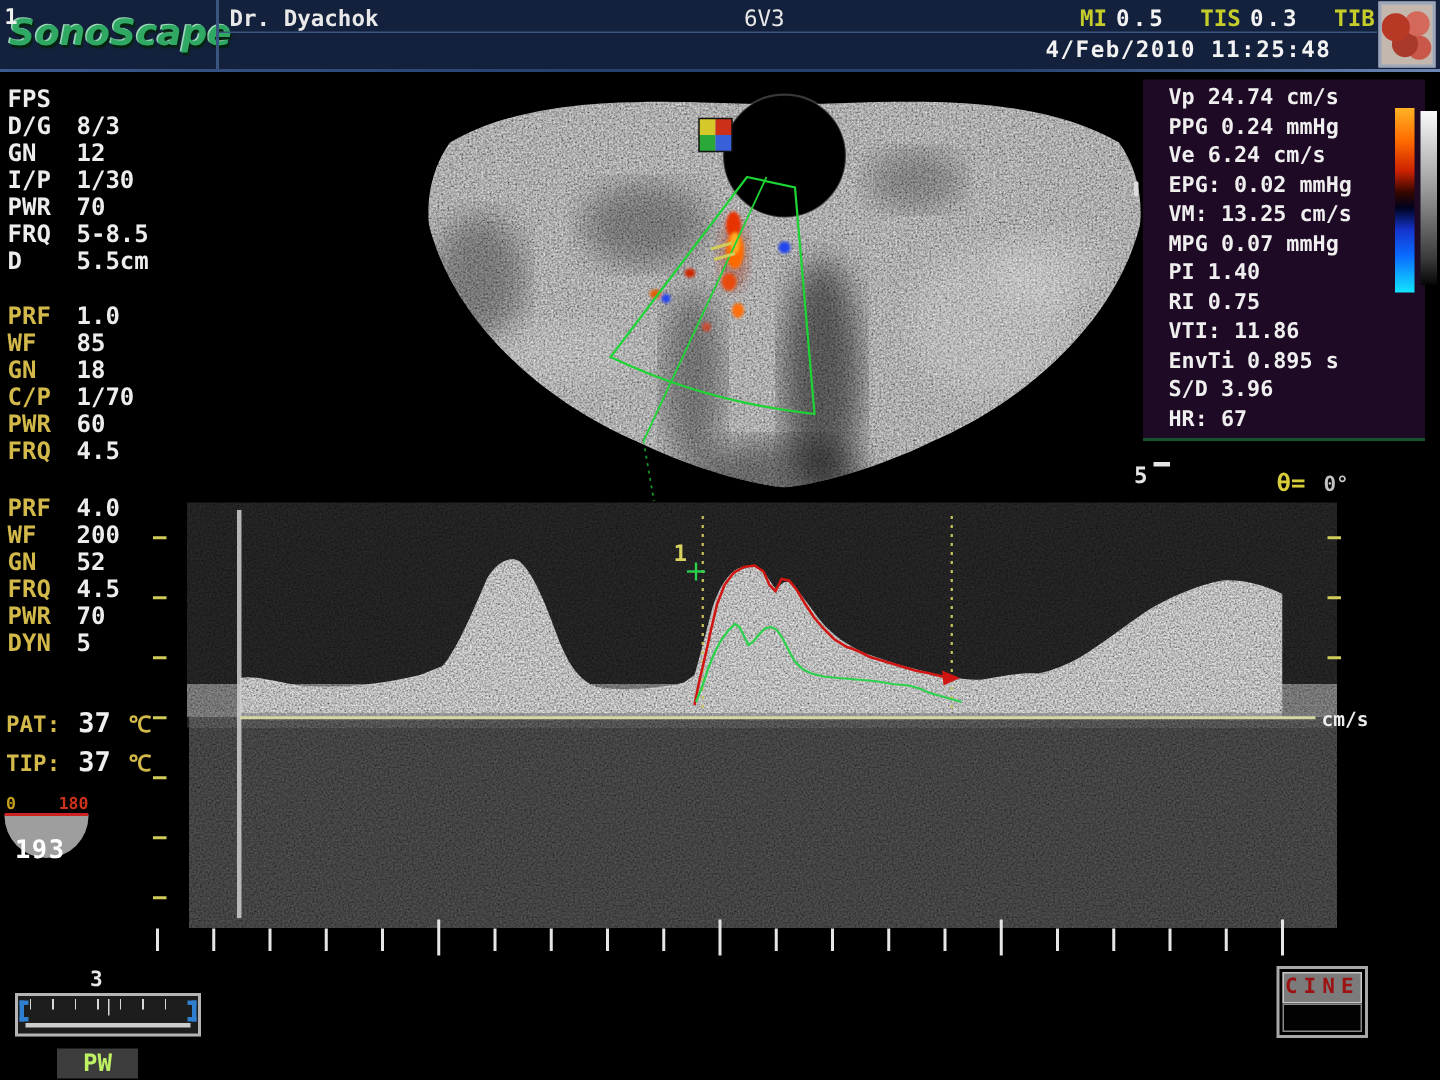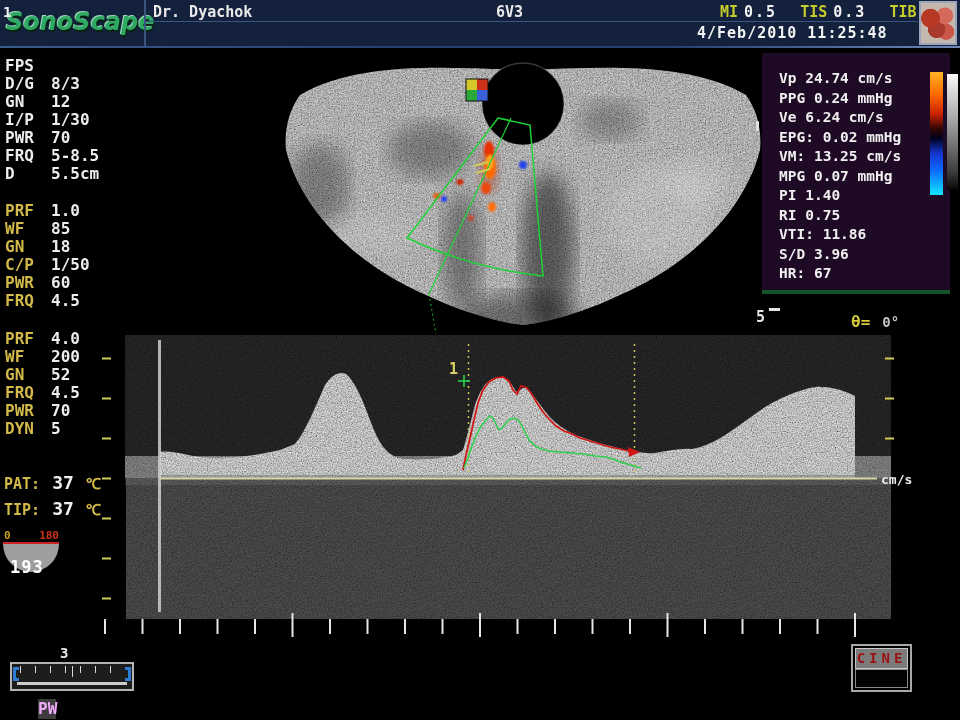--- a/index.html
+++ b/index.html
@@ -10,21 +10,21 @@
   .topbar{position:absolute;left:0;top:0;width:960px;height:46px;background:var(--topbar-navy,#13213d);}
   .topbar-underline{position:absolute;left:0;top:46px;width:960px;height:2px;
      background:linear-gradient(90deg,#3b5a8e,#27416e 40%,#27416e 70%,#6d86b5);}
   .logo{position:absolute;left:6px;top:8px;width:138px;text-align:center;
      font-family:"DejaVu Sans","Liberation Sans",sans-serif;
      font-style:italic;font-weight:bold;font-size:24px;letter-spacing:0px;
      color:var(--accent-green,#2fa863);text-shadow:1px 2px 1px #06240f, -1px -1px 0 #9fd8ba;}
   .topbar .vdiv{position:absolute;left:144px;top:0;width:2px;height:46px;background:#3a5580;}
   .topbar .hdiv{position:absolute;left:146px;top:21px;width:772px;height:1px;background:#3a5580;}
   .doctor{position:absolute;left:153px;top:3px;font-size:15px;font-weight:bold;color:#e9e9e9;}
-  .probe{position:absolute;left:496px;top:3px;font-size:15px;font-weight:bold;color:#e9e9e9;}
+  .probe{position:absolute;left:496px;top:3px;font-size:15px;font-weight:normal;color:#e9e9e9;}
   .indices{position:absolute;left:676px;top:3px;font-size:15px;font-weight:bold;color:#fff;white-space:nowrap;padding-left:44px;}
   .indices .ilabel{color:#c6cc2a;margin-left:14px;}
   .indices .ilabel:first-child{margin-left:0;}
   .indices .ivalue{color:#f2f2f2;margin-left:6px;letter-spacing:2px;}
   .datetime{position:absolute;left:697px;top:24px;font-size:15px;font-weight:bold;color:#f2f2f2;letter-spacing:1px;}
   .thumb{position:absolute;left:919px;top:1px;width:38px;height:44px;border:2px solid #9aa6bb;box-sizing:border-box;
      background:
        radial-gradient(circle at 28% 38%, #b83826 0 26%, rgba(0,0,0,0) 28%),
        radial-gradient(circle at 70% 32%, #d4685a 0 22%, rgba(0,0,0,0) 24%),
        radial-gradient(circle at 46% 66%, #a93a2b 0 26%, rgba(0,0,0,0) 28%),
@@ -48,21 +48,21 @@
   .temps .tvalue{font-size:18px;margin:0 3px;}
   .angle-widget{position:absolute;left:3px;top:533px;width:56px;height:44px;}
   .angle-scale{position:absolute;left:0;top:9px;width:56px;height:28px;
      background:#9e9e9e;border-radius:0 0 56px 56px / 0 0 56px 56px;border-top:2px solid #c22;}
   .angle-min{position:absolute;left:1px;top:-4px;font-size:11px;font-weight:bold;color:#c8a020;}
   .angle-max{position:absolute;right:0px;top:-4px;font-size:11px;font-weight:bold;color:#cc3318;}
   .angle-value{position:absolute;left:10px;top:557px;font-size:17px;font-weight:bold;color:#fff;letter-spacing:1px;}
 
   
   .meas-panel{position:absolute;left:762px;top:53px;width:188px;height:241px;
-     background:var(--panel-purple,#1f0a26);border-bottom:4px solid #14532d;box-sizing:border-box;padding-top:16px;}
+     background:var(--panel-purple,#1f0a26);border-bottom:2px solid #14532d;box-sizing:border-box;padding-top:3px;}
   .meas-index{position:absolute;left:3px;top:4px;font-size:14.5px;font-weight:bold;color:#efefef;}
   .mline{height:19.5px;line-height:19.5px;padding-left:17px;font-size:14.5px;font-weight:bold;color:#efefef;white-space:nowrap;}
 
   
   .cbar{position:absolute;left:930px;top:72px;width:13px;height:123px;
      background:linear-gradient(to bottom,#ffb324 0%,#ff6a00 18%,#cc2200 34%,#320600 46%,#00021e 54%,#1434cc 66%,#0a6aff 80%,#12e6ff 100%);}
   .gbar{position:absolute;left:947px;top:74px;width:11px;height:116px;
      background:linear-gradient(to bottom,#fafafa 0%,#9a9a9a 45%,#3a3a3a 85%,#050505 100%);}
 
   
@@ -92,22 +92,22 @@
   .cine-slider{position:absolute;left:10px;top:662px;width:124px;height:29px;border:2px solid #b4b4b4;
      background:#1d1d1d;box-sizing:border-box;}
   .cine-slider .ticks{position:absolute;left:8px;top:2px;right:8px;height:7px;
      background:repeating-linear-gradient(90deg,#d8d8d8 0 1px,rgba(0,0,0,0) 1px 15px);}
   .cine-slider .midtick{position:absolute;left:50%;top:2px;width:1px;height:11px;background:#d8d8d8;}
   .cine-slider .bar{position:absolute;left:5px;right:5px;bottom:4px;height:3px;background:#cdcdcd;}
   .cine-slider .bracket{position:absolute;top:3px;width:6px;height:14px;border:3px solid #2f7fd0;box-sizing:border-box;}
   .cine-slider .bl{left:1px;border-right:none;}
   .cine-slider .br{right:1px;border-left:none;}
   .slider-value{position:absolute;left:60px;top:645px;font-size:14px;font-weight:bold;color:#e8e8e8;}
-  .pw-badge{position:absolute;left:38px;top:699px;width:18px;height:20px;background:#3c3c3c;
-     color:#f0abfc;font-size:16px;font-weight:bold;text-align:center;line-height:20px;}
+  .pw-badge{position:absolute;left:38px;top:699px;width:54px;height:20px;background:#3c3c3c;
+     color:#bef264;font-size:16px;font-weight:bold;text-align:center;line-height:20px;}
   .cine-button{position:absolute;left:851px;top:644px;width:61px;height:48px;border:2px solid #a8a8a8;
      background:#000;box-sizing:border-box;}
   .cine-button .cine-top{position:absolute;left:2px;right:2px;top:2px;height:19px;background:#7b7b7b;
      border:1px solid #c8c8c8;color:#9c1212;font-size:14px;font-weight:bold;letter-spacing:4px;
      text-align:center;line-height:18px;}
   .cine-button .cine-bottom{position:absolute;left:2px;right:2px;bottom:2px;height:17px;background:#020202;border:1px solid #8a8a8a;}
 </style>
 </head>
 <body>
 
@@ -167,21 +167,21 @@
     <div class="prow">
     <span class="plabel">WF</span>
     <span class="pvalue">85</span>
   </div>
     <div class="prow">
     <span class="plabel">GN</span>
     <span class="pvalue">18</span>
   </div>
     <div class="prow">
     <span class="plabel">C/P</span>
-    <span class="pvalue">1/50</span>
+    <span class="pvalue">1/70</span>
   </div>
     <div class="prow">
     <span class="plabel">PWR</span>
     <span class="pvalue">60</span>
   </div>
     <div class="prow">
     <span class="plabel">FRQ</span>
     <span class="pvalue">4.5</span>
   </div>
   </div>
@@ -237,20 +237,21 @@
 
 <div class="mline">Vp 24.74 cm/s</div>
     <div class="mline">PPG 0.24 mmHg</div>
     <div class="mline">Ve 6.24 cm/s</div>
     <div class="mline">EPG: 0.02 mmHg</div>
     <div class="mline">VM: 13.25 cm/s</div>
     <div class="mline">MPG 0.07 mmHg</div>
     <div class="mline">PI 1.40</div>
     <div class="mline">RI 0.75</div>
     <div class="mline">VTI: 11.86</div>
+    <div class="mline">EnvTi 0.895 s</div>
     <div class="mline">S/D 3.96</div>
     <div class="mline">HR: 67</div>
   </div>
 
 <div class="cbar"></div>
 <div class="gbar"></div>
 
 <div class="depth-mark">
   <span>5</span><span class="dash"></span>
 </div>

